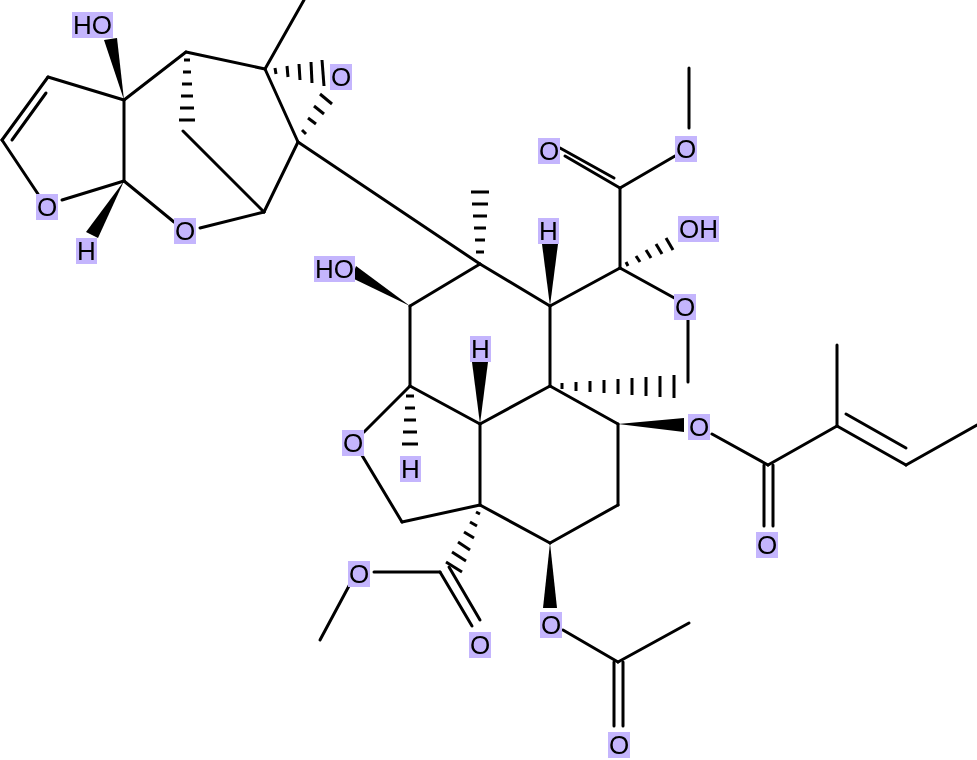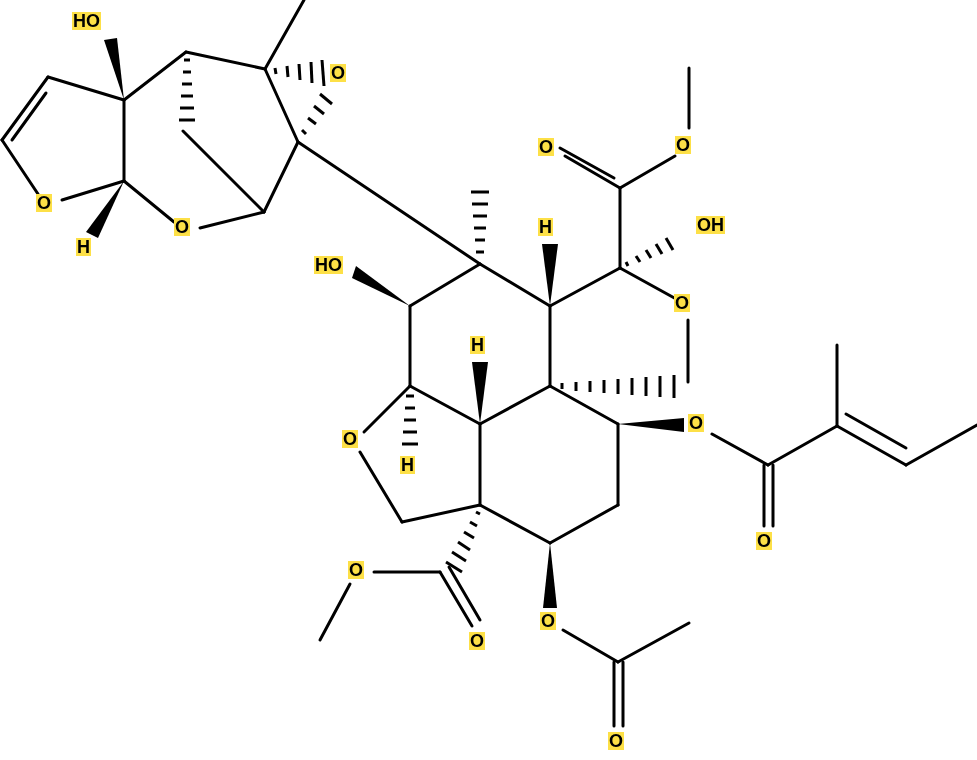--- a/index.html
+++ b/index.html
@@ -2,21 +2,21 @@
 <html><head>
 <meta charset="utf-8">
 <style>
   html,body{margin:0;padding:0;background:#ffffff;}
   body{width:977px;height:760px;overflow:hidden;}
   #canvas{position:relative;width:977px;height:760px;}
   svg{position:absolute;left:0;top:0;}
   .b{stroke:#000;stroke-width:3;fill:none;stroke-linecap:round;}
   .w{fill:#000;stroke:none;}
   .h{stroke:#000;stroke-width:3;}
-  .lbl{position:absolute;font-family:"Liberation Sans",sans-serif;font-size:18px;color:#000;line-height:1;background:#fde047;padding:0 1px;white-space:nowrap;font-weight:bold;}
+  .lbl{position:absolute;font-family:"Liberation Sans",sans-serif;font-size:26px;color:#000;line-height:1;background:#c4b5fd;padding:0 1px;white-space:nowrap;}
 </style>
 </head>
 <body>
 
 <div id="canvas">
 <svg width="977" height="760" viewBox="0 0 977 760">
 
   <line class="b" x1="124" y1="100" x2="48" y2="77"></line>
   <line class="b" x1="48" y1="77" x2="2" y2="140"></line>
   <line class="b" x1="46" y1="93" x2="12" y2="140"></line>
@@ -159,21 +159,21 @@
 </svg>
 
 <span class="lbl" style="left:72px;top:12px">HO</span>
 <span class="lbl" style="left:330px;top:64px">O</span>
 <span class="lbl" style="left:36px;top:194px">O</span>
 <span class="lbl" style="left:76px;top:238px">H</span>
 <span class="lbl" style="left:174px;top:218px">O</span>
 <span class="lbl" style="left:538px;top:138px">O</span>
 <span class="lbl" style="left:675px;top:136px">O</span>
 <span class="lbl" style="left:538px;top:218px">H</span>
-<span class="lbl" style="left:696px;top:216px">OH</span>
+<span class="lbl" style="left:678px;top:216px">OH</span>
 <span class="lbl" style="left:314px;top:256px">HO</span>
 <span class="lbl" style="left:674px;top:294px">O</span>
 <span class="lbl" style="left:470px;top:336px">H</span>
 <span class="lbl" style="left:342px;top:430px">O</span>
 <span class="lbl" style="left:400px;top:456px">H</span>
 <span class="lbl" style="left:688px;top:414px">O</span>
 <span class="lbl" style="left:756px;top:532px">O</span>
 <span class="lbl" style="left:348px;top:561px">O</span>
 <span class="lbl" style="left:469px;top:632px">O</span>
 <span class="lbl" style="left:540px;top:612px">O</span>

